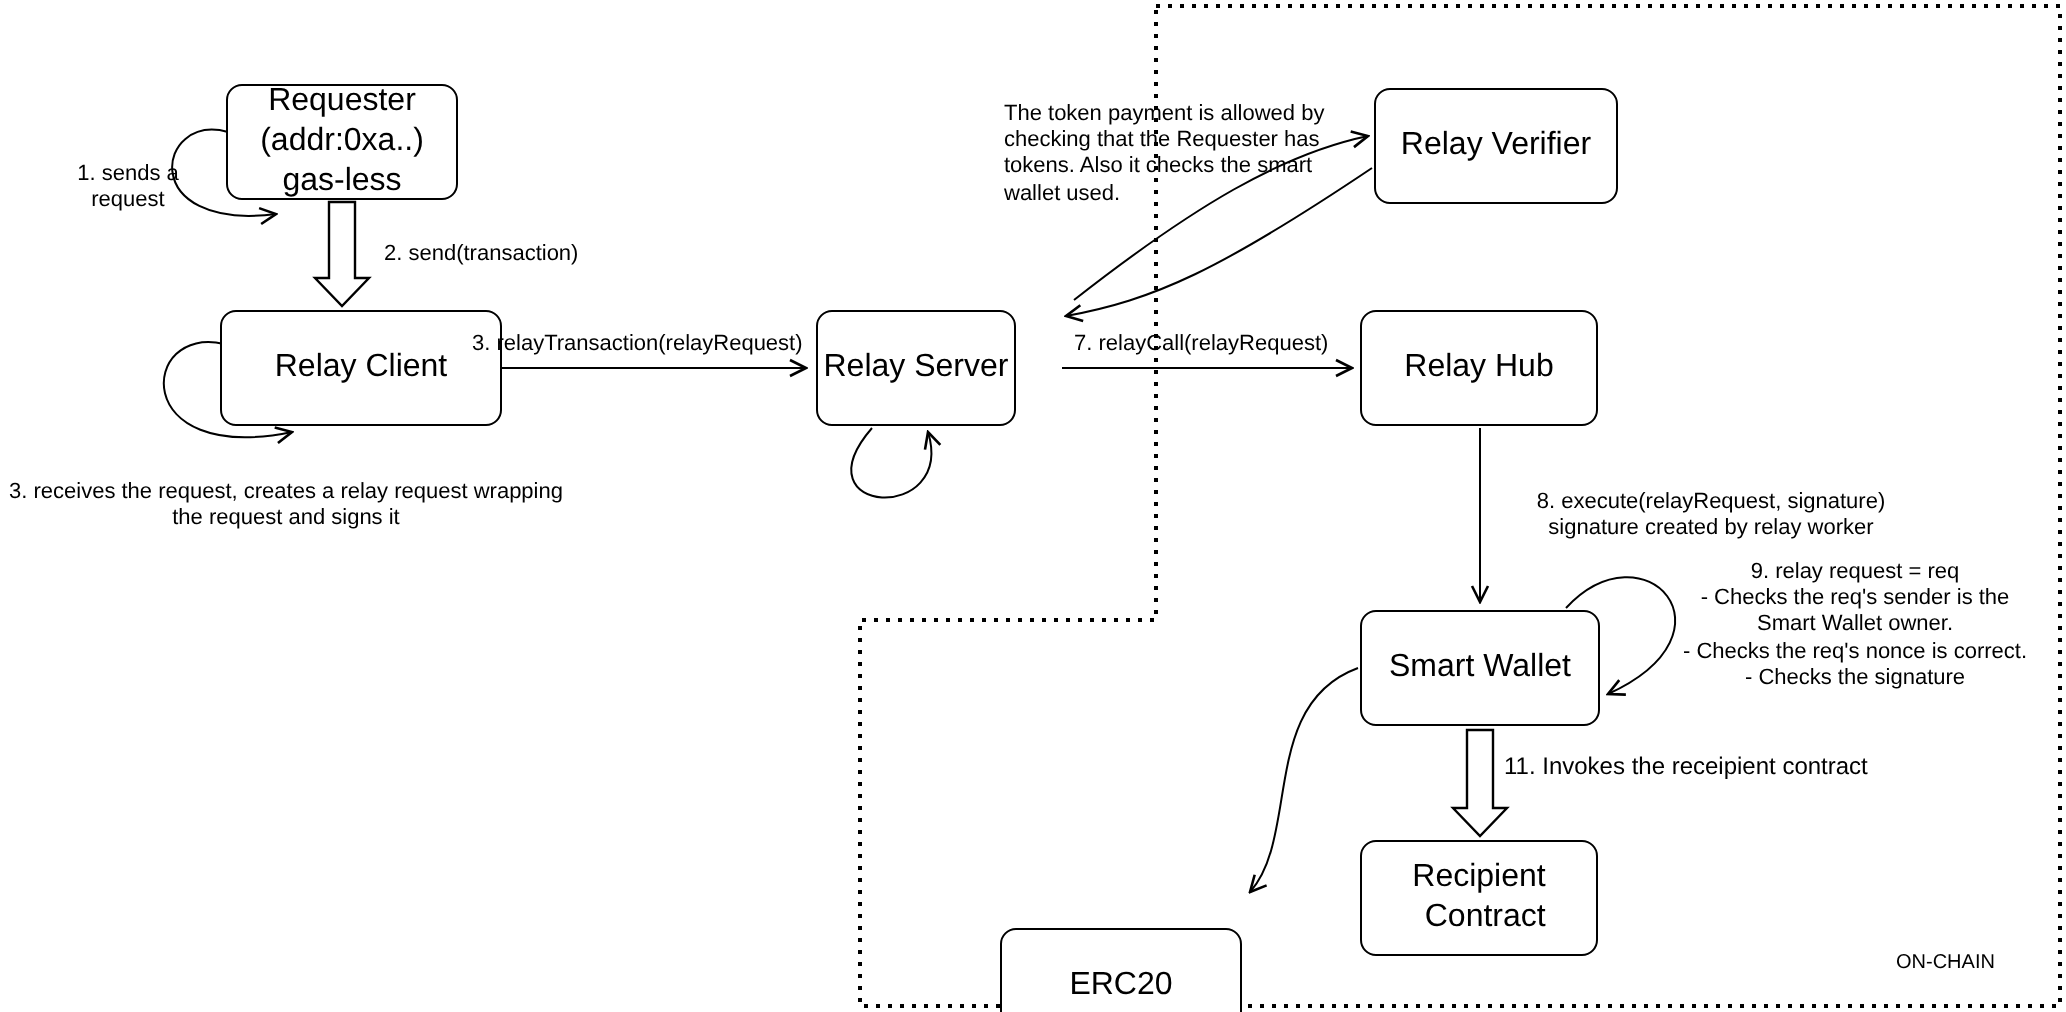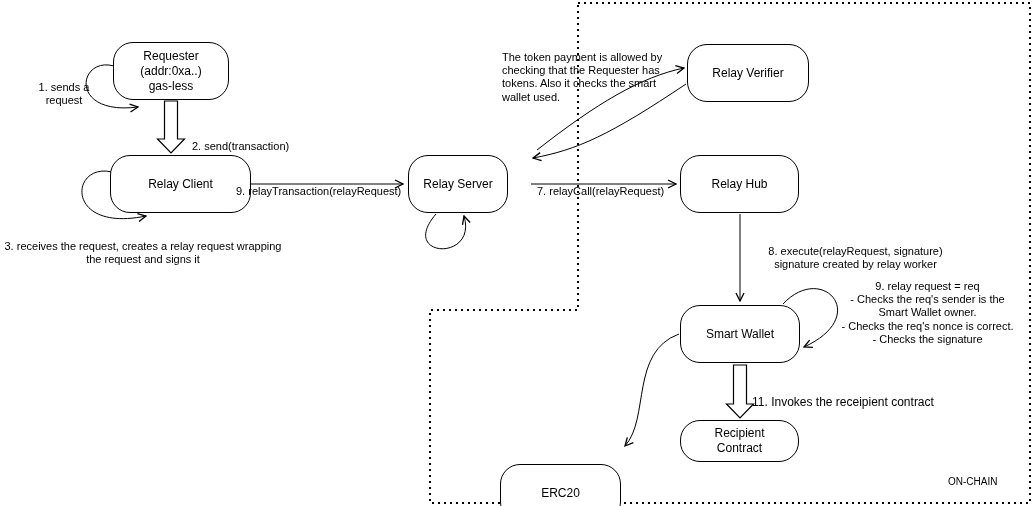--- a/index.html
+++ b/index.html
@@ -13,39 +13,39 @@
   }
   svg.layer {
     position: absolute;
     left: 0; top: 0;
     width: 1033px; height: 506px;
   }
   .node {
     position: absolute;
     box-sizing: border-box;
     border: 1px solid #000000;
-    border-radius: 20px;
+    border-radius: 8px;
     background: #ffffff;
     display: flex;
     align-items: center;
     justify-content: center;
     text-align: center;
-    font-size: 12px;
+    font-size: 16px;
     line-height: 1.25;
     white-space: pre-line;
     color: #000000;
   }
   .note {
     position: absolute;
     font-size: 11px;
     line-height: 1.2;
     white-space: pre-line;
     color: #000000;
   }
-  .note.nowrap { white-space: pre; margin-top: 19px; }
+  .note.nowrap { white-space: pre; }
   .note.center { text-align: center; }
   .onchain {
     position: absolute;
     font-size: 10px;
     color: #000000;
   }
 </style>
 </head>
 <body>
 
@@ -93,32 +93,32 @@
   <div class="node" style="left:408px; top:155px; width:100px; height:58px;">Relay Server</div>
 
   <div class="node" style="left:687px; top:44px; width:122px; height:58px;">Relay Verifier</div>
 
   <div class="node" style="left:680px; top:155px; width:119px; height:58px;">Relay Hub</div>
 
   <div class="node" style="left:680px; top:305px; width:120px; height:58px;">Smart Wallet</div>
 
   <div class="node" style="left:500px; top:420px; width:121px; height:58px;margin-top:44px;">ERC20</div>
 
-  <div class="node" style="left:680px; top:420px; width:119px; height:42px;">Recipient
+  <div class="node" style="left:680px; top:420px; width:119px; height:58px;text-align:right;">Recipient
 Contract</div>
 
   <div class="note center" style="left:26px; top:81px; width:76px;">1. sends a
 request</div>
 
   <div class="note nowrap" style="left:192px; top:121px;">2. send(transaction)</div>
 
   <div class="note center" style="left:0px; top:240px; width:286px;">3. receives the request, creates a relay request wrapping
 the request and signs it</div>
 
-  <div class="note nowrap" style="left:236px; top:166px;">9. relayTransaction(relayRequest)</div>
+  <div class="note nowrap" style="left:236px; top:166px;">3. relayTransaction(relayRequest)</div>
 
 
   <div class="note" style="left:502px; top:51px; width:180px;">The token payment is allowed by
 checking that the Requester has
 tokens. Also it checks the smart
 wallet used.</div>
 
   <div class="note nowrap" style="left:537px; top:166px;">7. relayCall(relayRequest)</div>
 
   <div class="note center" style="left:748px; top:245px; width:215px;">8. execute(relayRequest, signature)

